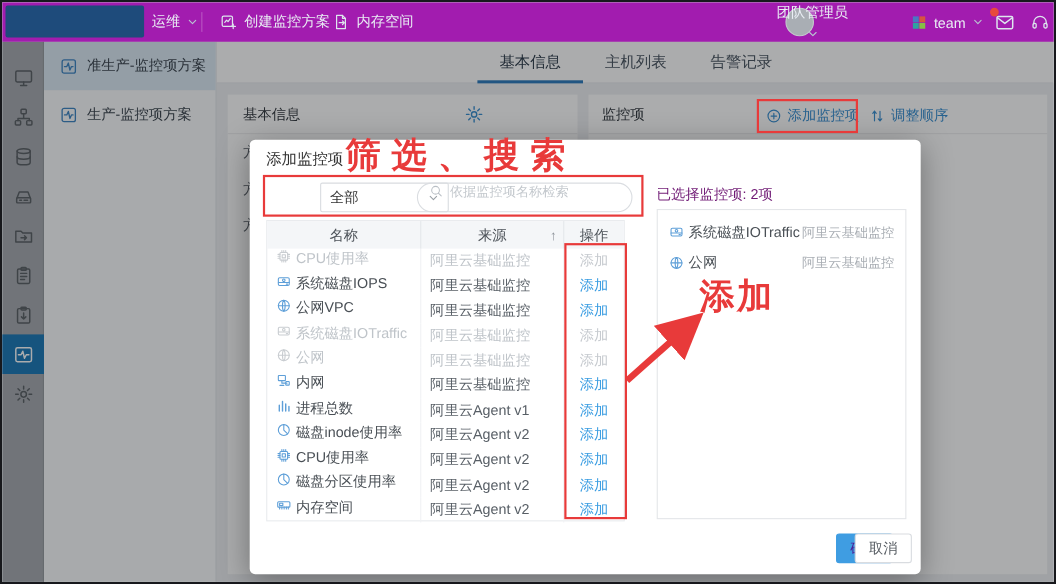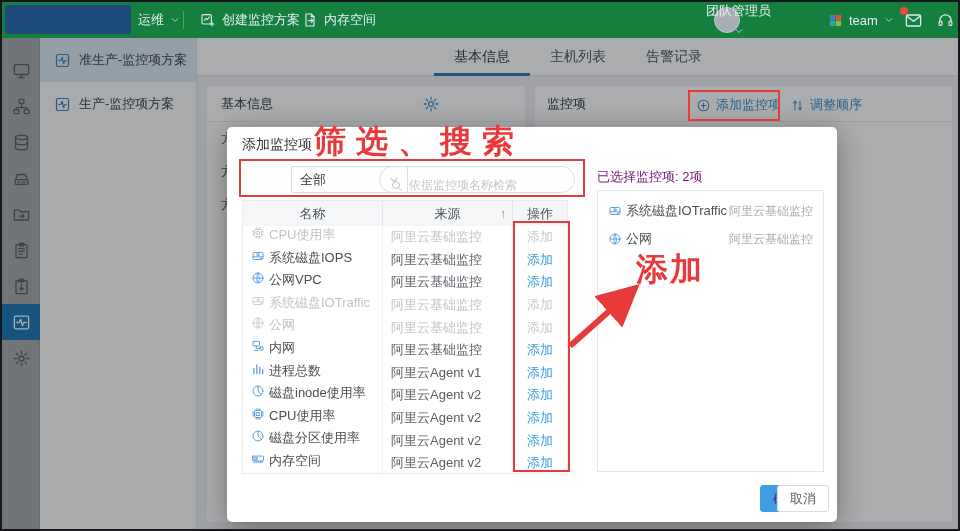--- a/index.html
+++ b/index.html
@@ -2,21 +2,21 @@
 <html><head>
 <meta charset="utf-8">
 <style>
   * { margin:0; padding:0; box-sizing:border-box; }
   body { font-family:"Liberation Sans","DejaVu Sans",sans-serif; background:#666; }
   .screen { position:relative; width:960px; height:531px; background:#eef0f3;
             border:2px solid #17181c; overflow:hidden; font-family:"Liberation Sans","DejaVu Sans",sans-serif; }
   .abs { position:absolute; }
 
   
-  .topbar { position:absolute; left:0; top:0; width:100%; height:36px; background:#15803d; z-index:4; }
+  .topbar { position:absolute; left:0; top:0; width:100%; height:36px; background:#a21caf; z-index:4; }
   .logo-ph { position:absolute; left:3px; top:3px; width:126px; height:29px; background:#1e4b7b; border-radius:2px; }
   .tb-item { position:absolute; top:0; height:36px; display:flex; align-items:center; gap:6px;
              color:#e9eef4; font-size:13px; cursor:default; }
   .tb-item .ic { width:16px; height:16px; color:#dde6ee; }
   .tb-div { position:absolute; left:181px; top:9px; width:1px; height:18px; background:rgba(255,255,255,.25); }
   .chev { width:10px; height:10px; color:#b9c6d2; }
   .avatar { position:absolute; left:712px; top:5px; width:26px; height:26px; border-radius:50%;
             background:#a9aeb4; border:1px solid #c4c8cd; }
   .badge-dot { position:absolute; left:-4px; top:-4px; width:8px; height:8px; border-radius:50%; background:#e8493c; }
 
@@ -61,21 +61,21 @@
   .mask { position:absolute; left:0; top:36px; right:0; bottom:0; background:rgba(8,11,16,.34); z-index:5; }
 
   
   .modal { position:absolute; left:225px; top:125px; width:610px; height:395px; background:#fff;
            border-radius:5px; box-shadow:0 6px 28px rgba(0,0,0,.35); z-index:6; }
   .modal-title { position:absolute; left:15px; top:9px; font-size:14px; color:#333; }
   .dd { position:absolute; left:20px; top:39px; width:117px; height:27px; border:1px solid #d9dce0;
         border-radius:2px; display:flex; align-items:center; font-size:13px; color:#333; padding:0 8px;margin-left:44px; }
   .dd .chev { margin-left:auto; color:#9aa0a6; }
   .searchbox { position:absolute; left:152px; top:39px; width:196px; height:27px; border:1px solid #dadde1;
-               border-radius:14px; display:flex; align-items:flex-end; padding:0 10px; gap:6px; }
+               border-radius:14px; display:flex; align-items:flex-start; padding:0 10px; gap:6px; }
   .searchbox .ic { width:13px; height:13px; color:#b9bfc5; flex:0 0 auto; }
   .searchbox input { border:none; outline:none; width:100%; font-size:12px; color:#333; background:transparent;
                      font-family:"Liberation Sans","DejaVu Sans",sans-serif; }
   .searchbox input::placeholder { color:#c3c8cd; }
 
   .mtable { position:absolute; left:15px; top:73px; width:326px; height:274px; border:1px solid #e9ebee; }
   .mt-hd { display:flex; height:25px; background:#f4f6f8; font-size:13px; color:#4c5258; }
   .mt-hd > div { display:flex; align-items:center; justify-content:center; border-right:1px solid #e4e7ea; position:relative;text-align:right; }
   .mt-hd > div:last-child { border-right:none; }
   .col-name { width:140px; } .col-src { width:130px; } .col-act { width:54px; }

